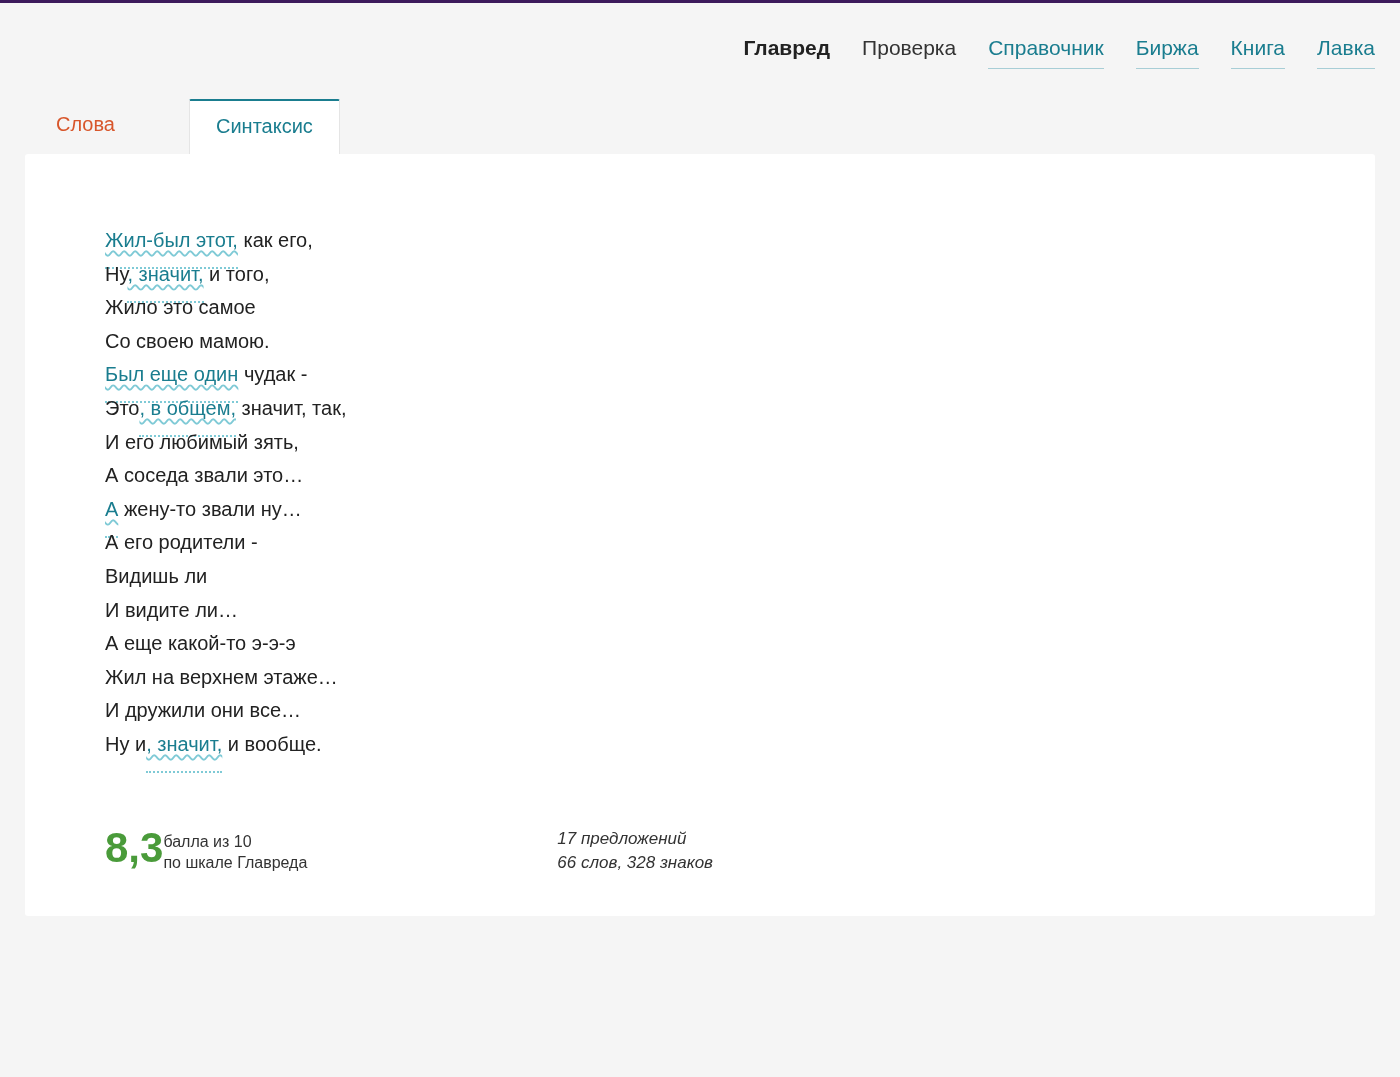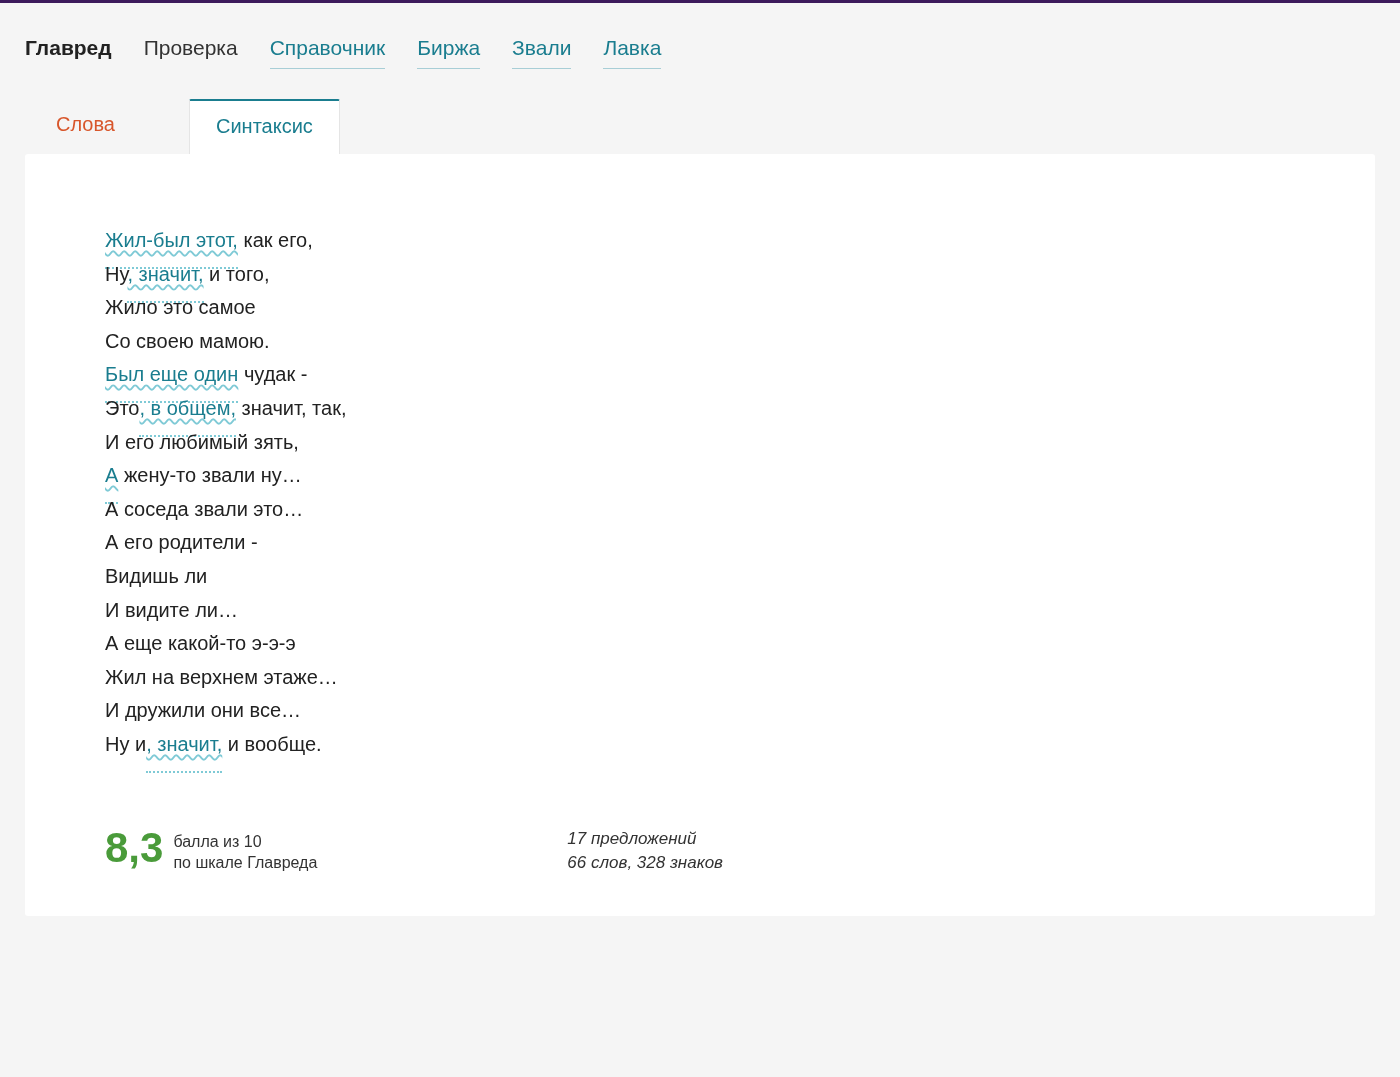--- a/index.html
+++ b/index.html
@@ -11,20 +11,21 @@
       font-family: -apple-system, BlinkMacSystemFont, "Helvetica Neue", Helvetica, Arial, sans-serif;
       background: #f5f5f5;
       border-top: 3px solid #3d1a5c;
       width: 1400px;
     }
     .header-nav {
       padding: 33px 25px 30px 25px;
       display: flex;
       gap: 32px;
       align-items: baseline;
+      justify-content: flex-end;
     }
     .header-nav a, .header-nav span {
       font-size: 21px;
       text-decoration: none;
     }
     .brand {
       color: #222;
       font-weight: 600;
     }
     .nav-link {
@@ -90,21 +91,21 @@
     .stats-row {
       display: flex;
       margin-top: 65px;
       gap: 60px;
       align-items: flex-start;
       font-size: 17px;
     }
     .score-block {
       display: flex;
       align-items: flex-start;
-      gap: 10px;
+      gap: 0;
     }
     .score {
       font-size: 42px;
       font-weight: 700;
       color: #4a9b3a;
       line-height: 1;
     }
     .score-label {
       font-size: 16px;
       line-height: 1.35;
@@ -132,40 +133,40 @@
     }
   </style>
 </head>
 <body>
 
 <div class="header-nav">
   <span class="brand">Главред</span>
   <span class="nav-inactive">Проверка</span>
   <a class="nav-link">Справочник</a>
   <a class="nav-link">Биржа</a>
-  <a class="nav-link">Звали</a>
+  <a class="nav-link">Книга</a>
   <a class="nav-link">Лавка</a>
 </div>
 
 <div class="tabs">
   <div class="tab tab-words">Слова</div>
   <div class="tab tab-syntax">Синтаксис</div>
 </div>
 
 <div class="content-box">
   <div class="text-editor" id="text-editor">
       <span class="line"><span class="hl hl-w">Жил-был этот,</span><span> как его,</span></span>
       <span class="line"><span>Ну</span><span class="hl hl-w">, значит,</span><span> и того,</span></span>
       <span class="line"><span>Жило это самое</span></span>
       <span class="line"><span>Со своею мамою.</span></span>
       <span class="line"><span class="hl hl-w">Был еще один</span><span> чудак -</span></span>
       <span class="line"><span>Это</span><span class="hl hl-w">, в общем,</span><span> значит, так,</span></span>
       <span class="line"><span>И его любимый зять,</span></span>
+      <span class="line"><span>А соседа звали это…</span></span>
       <span class="line"><span class="hl hl-w">А</span><span> жену-то звали ну…</span></span>
-      <span class="line"><span>А соседа звали это…</span></span>
       <span class="line"><span>А его родители -</span></span>
       <span class="line"><span>Видишь ли</span></span>
       <span class="line"><span>И видите ли…</span></span>
       <span class="line"><span>А еще какой-то э-э-э</span></span>
       <span class="line"><span>Жил на верхнем этаже…</span></span>
       <span class="line"><span>И дружили они все…</span></span>
       <span class="line"><span>Ну и</span><span class="hl hl-w">, значит,</span><span> и вообще.</span></span>
     </div>
 
   <div class="stats-row">

